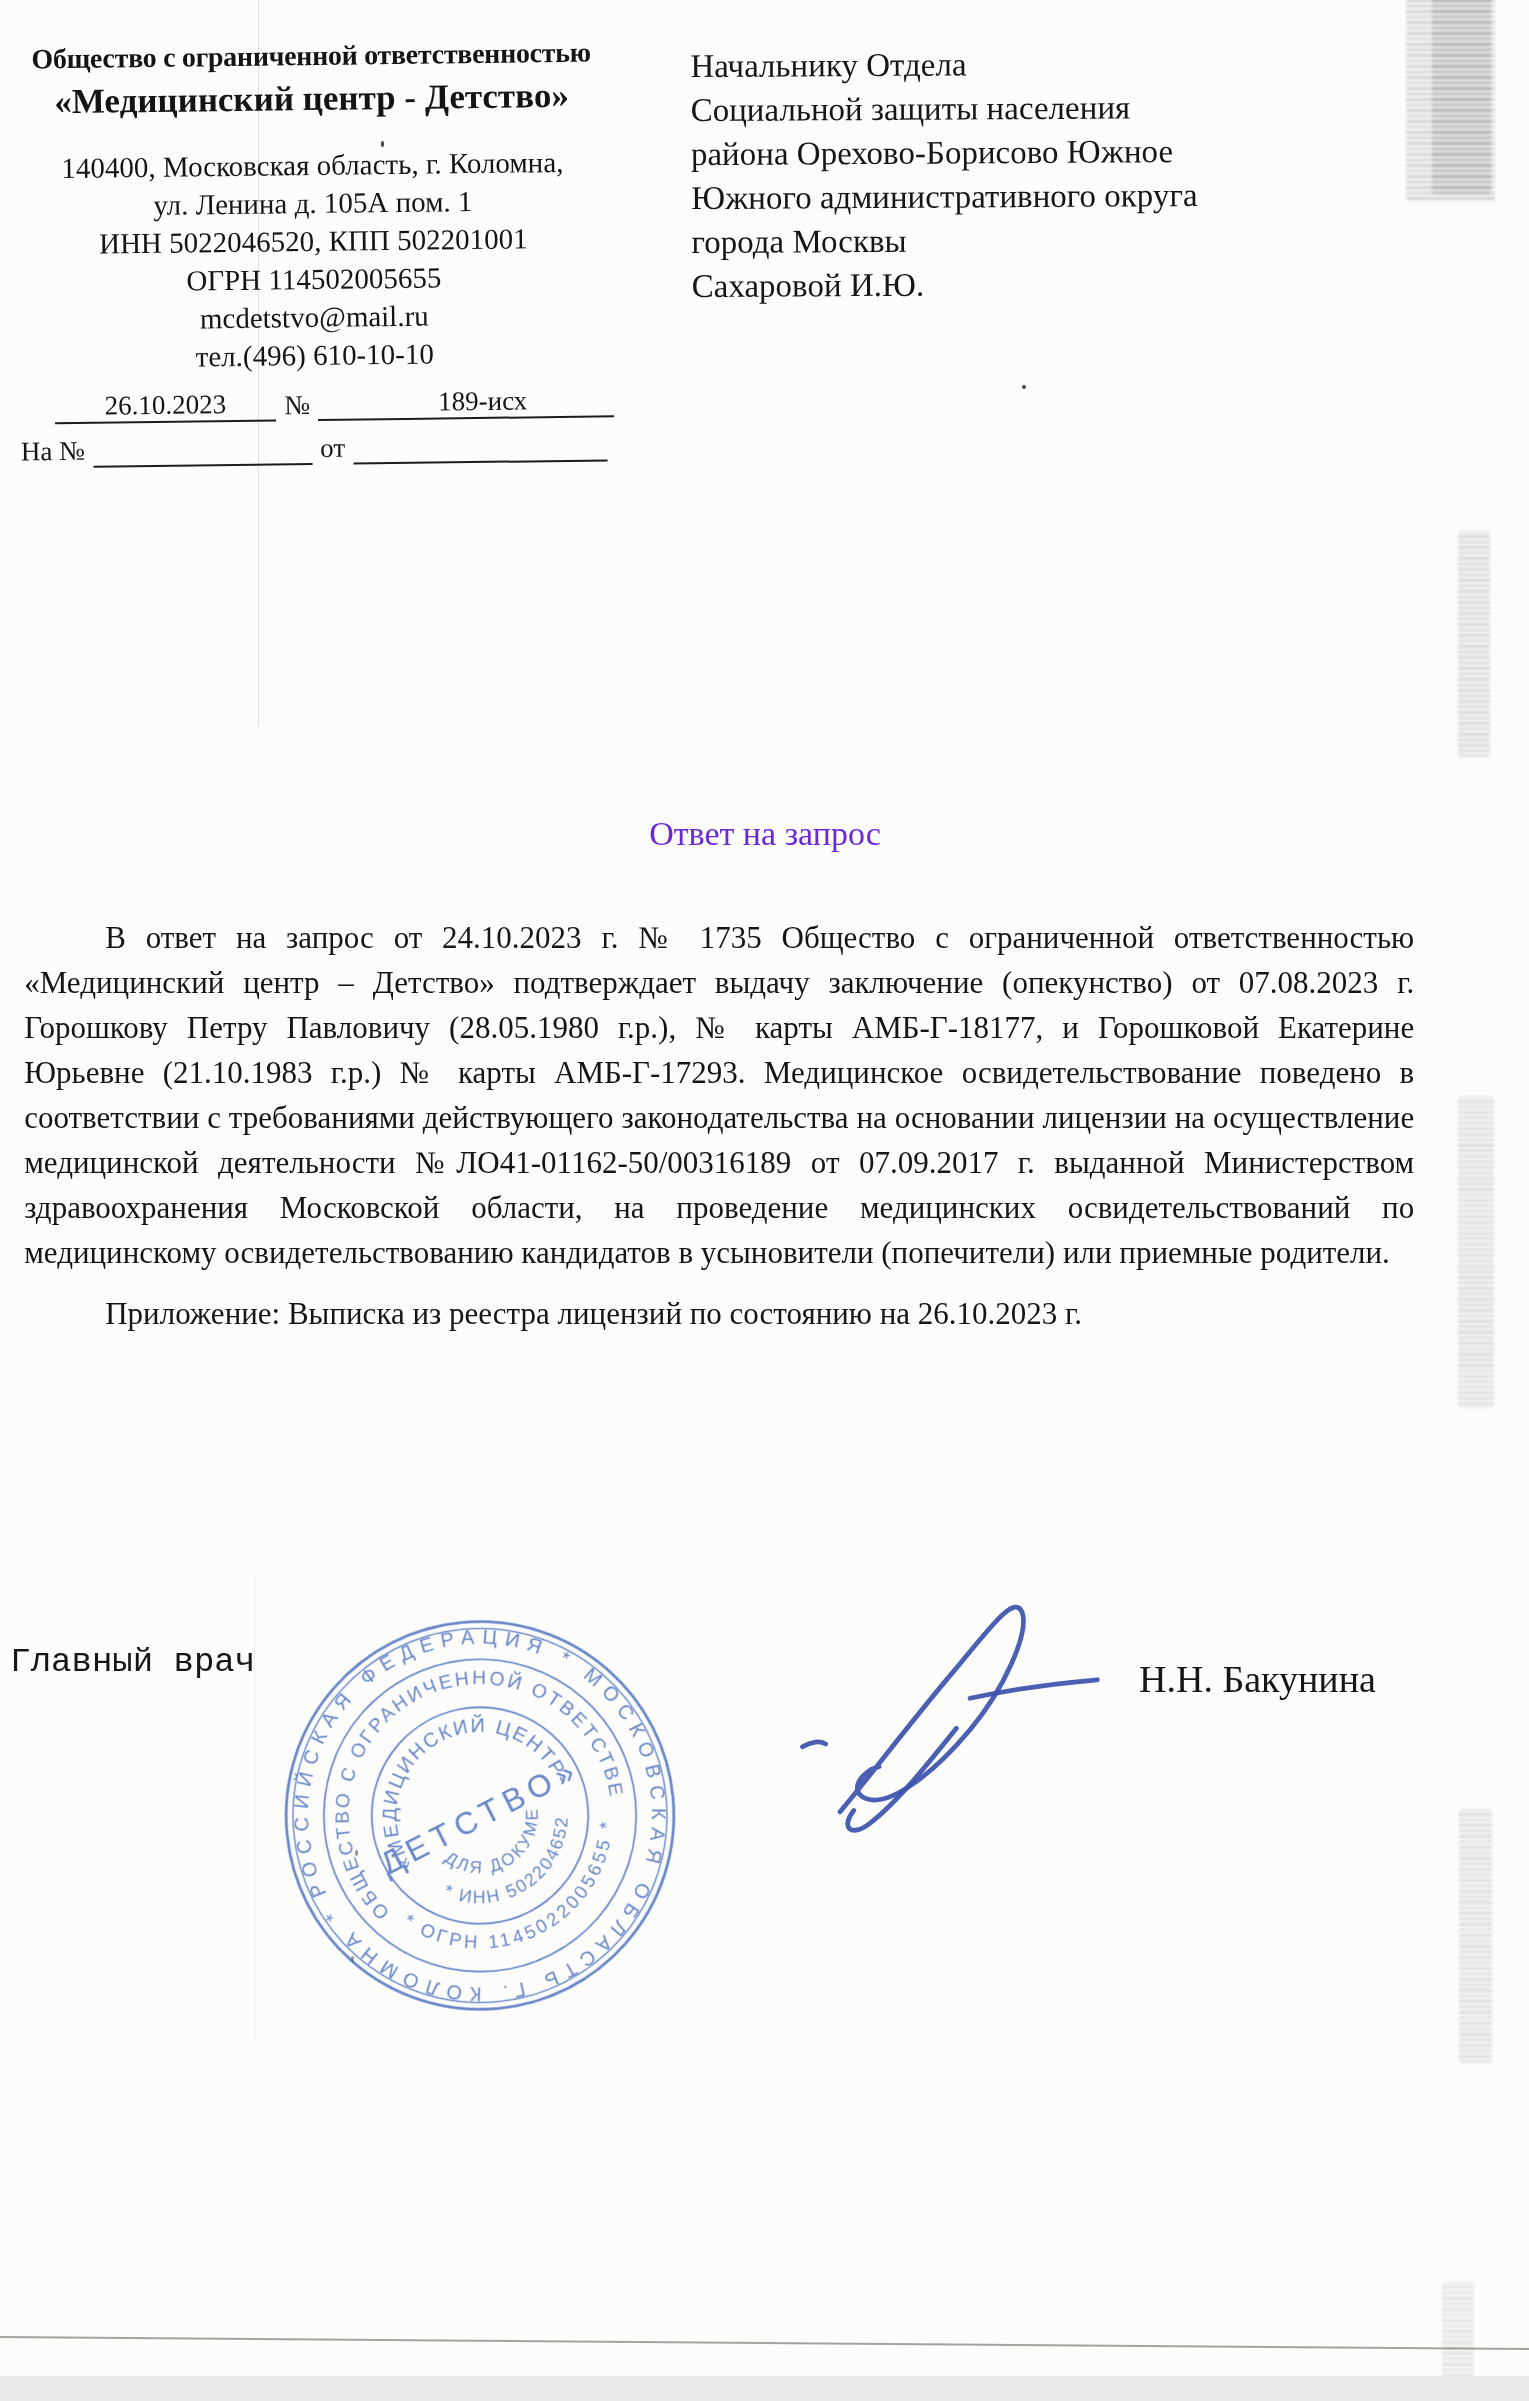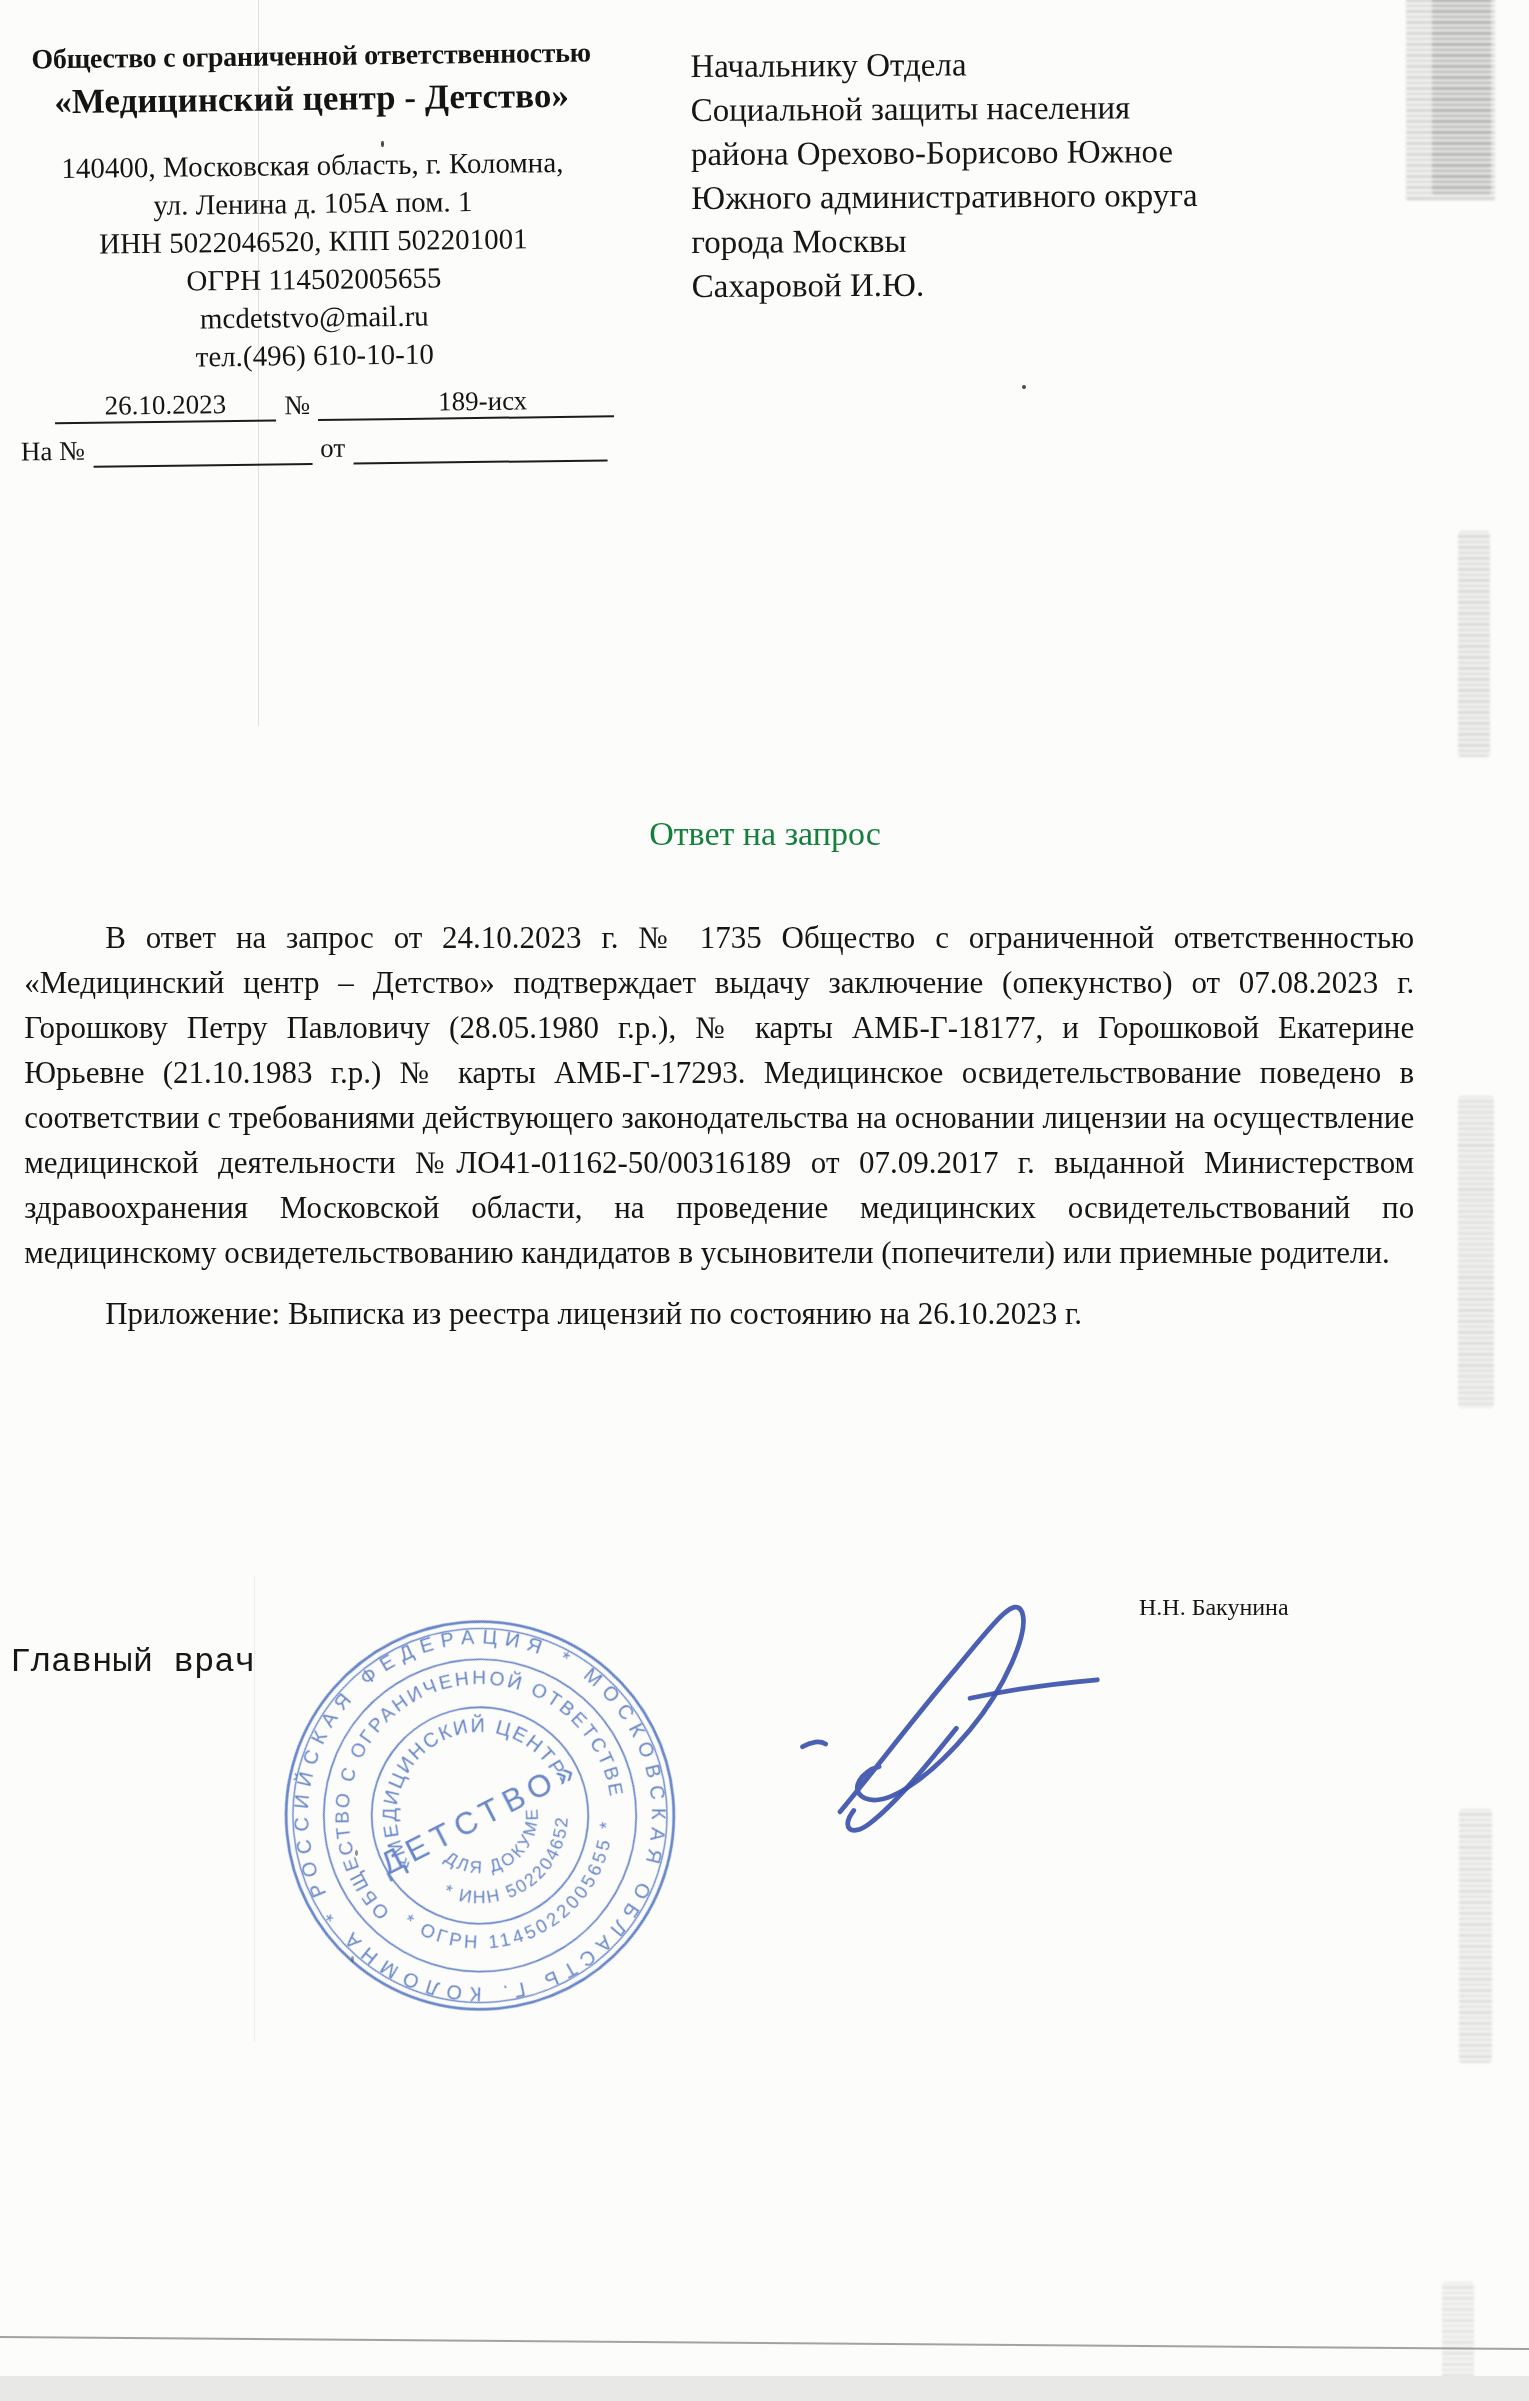--- a/index.html
+++ b/index.html
@@ -21,29 +21,29 @@
   .numrow2{display:flex; align-items:flex-end; font-size:27px; margin-top:12.3px;
     padding-left:3.4px; text-align:left;}
   .useg{border-bottom:2.1px solid #1c1c1c; text-align:center; display:inline-block; line-height:31.5px;}
   .plainseg{display:inline-block; padding:0 8.2px; line-height:31.5px;}
 
   
   .recipient{left:691px; top:42px; width:685px; font-size:33px; line-height:44px;
     transform:rotate(-0.35deg); color:#161616;}
 
   
-  .title{left:0; top:815px; width:1530px; text-align:center; font-size:34px; color:#15803d;}
+  .title{left:0; top:815px; width:1530px; text-align:center; font-size:34px; color:#6d28d9;}
   .bodytext{left:8.2px; top:899px; width:1422px; font-size:31px; line-height:45px;
     text-align:justify; color:#151515;}
   .bodytext p{margin:16px; text-indent:81px;}
   .attach{margin-top:5.5px;}
 
   
   .sig-role{left:10.3px; top:1643px; font-size:34px; color:#161616;font-family:Liberation Mono, monospace;}
-  .sig-name{left:1139px; top:1594px; font-size:24px; color:#161616;}
+  .sig-name{left:1139px; top:1657px; font-size:38px; color:#161616;}
   .sig-svg{left:737px; top:1545px;}
   .sig-svg path{stroke:#3d52ad; stroke-width:7; fill:none;
     stroke-linecap:round; stroke-linejoin:round; opacity:.92;}
 
   
   .stamp{left:269px; top:1618px; width:422px; height:395px;
     transform:rotate(-27deg); filter:blur(0.3px); opacity:.93;}
   .stamp circle{fill:none; stroke:#5d7ec6;}
   .stamp text{fill:#5d7ec6; font-family:"Liberation Sans", sans-serif;}
   .st-band1{font-size:29px; letter-spacing:11px;}

